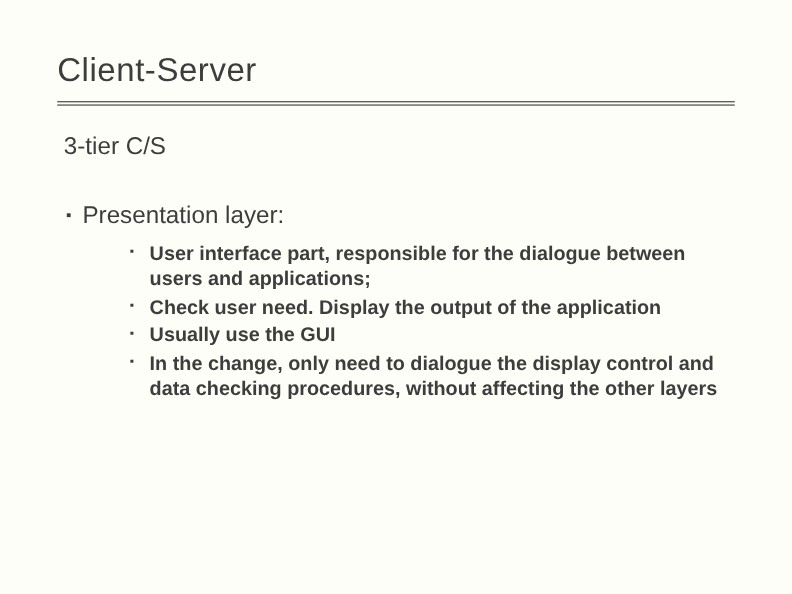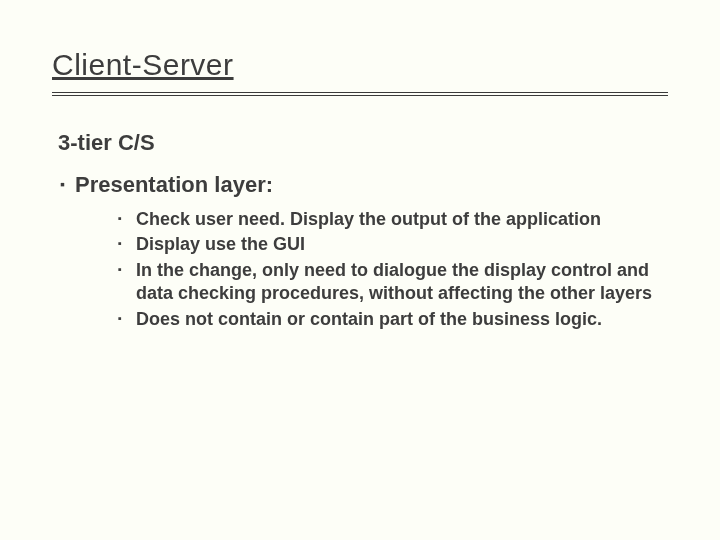--- a/index.html
+++ b/index.html
@@ -18,35 +18,34 @@
     padding: 48px 52px 40px 52px;
     position: relative;
   }
   .title {
     font-size: 30px;
     font-weight: 400;
     color: #3d3d3d;
     letter-spacing: 0.5px;
     padding-bottom: 10px;
     border-bottom: 4px double #3a3a3a;
-    margin: 0 0 34px 0;
-    text-decoration: underline;
+    margin: 0 0 24px 0;
   }
   .subtitle {
     font-size: 22px;
-    font-weight: 700;
+    font-weight: 400;
     color: #3d3d3d;
-    margin: 18px 0 16px 6px;
+    margin: 18px 0 37px 6px;
   }
   .section {
     margin-left: 8px;
   }
   .section-head {
     font-size: 22px;
-    font-weight: 700;
+    font-weight: 400;
     color: #3d3d3d;
     display: flex;
     align-items: baseline;
     margin-bottom: 10px;
   }
   .section-head::before {
     content: "▪";
     font-size: 14px;
     margin-right: 10px;
     color: #3d3d3d;
@@ -80,19 +79,19 @@
 <body>
 
 <div class="slide">
   <h1 class="title">Client-Server</h1>
   <div class="subtitle">3-tier C/S</div>
   <div class="section">
     <div class="section-head">
       <span>Presentation layer:</span>
     </div>
     <ul class="bullets">
+      <li>User interface part, responsible for the dialogue between users and applications;</li>
       <li>Check user need. Display the output of the application</li>
-      <li>Display use the GUI</li>
+      <li>Usually use the GUI</li>
       <li>In the change, only need to dialogue the display control and data checking procedures, without affecting the other layers</li>
-      <li>Does not contain or contain part of the business logic.</li>
     </ul>
   </div>
 </div>
 
 </body></html>

